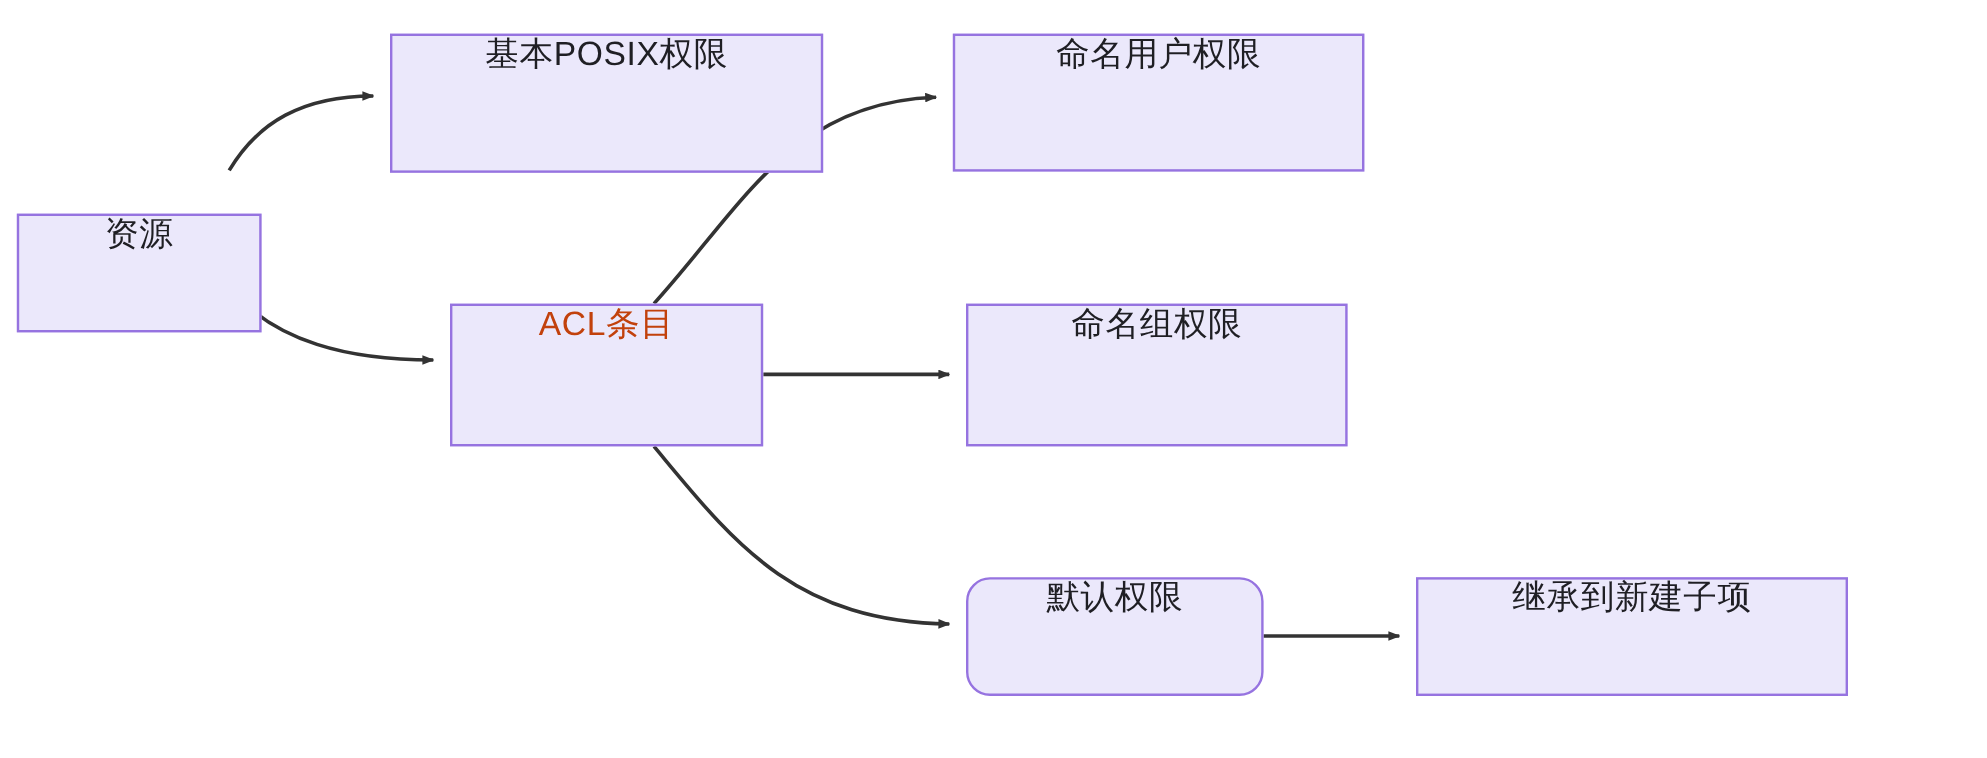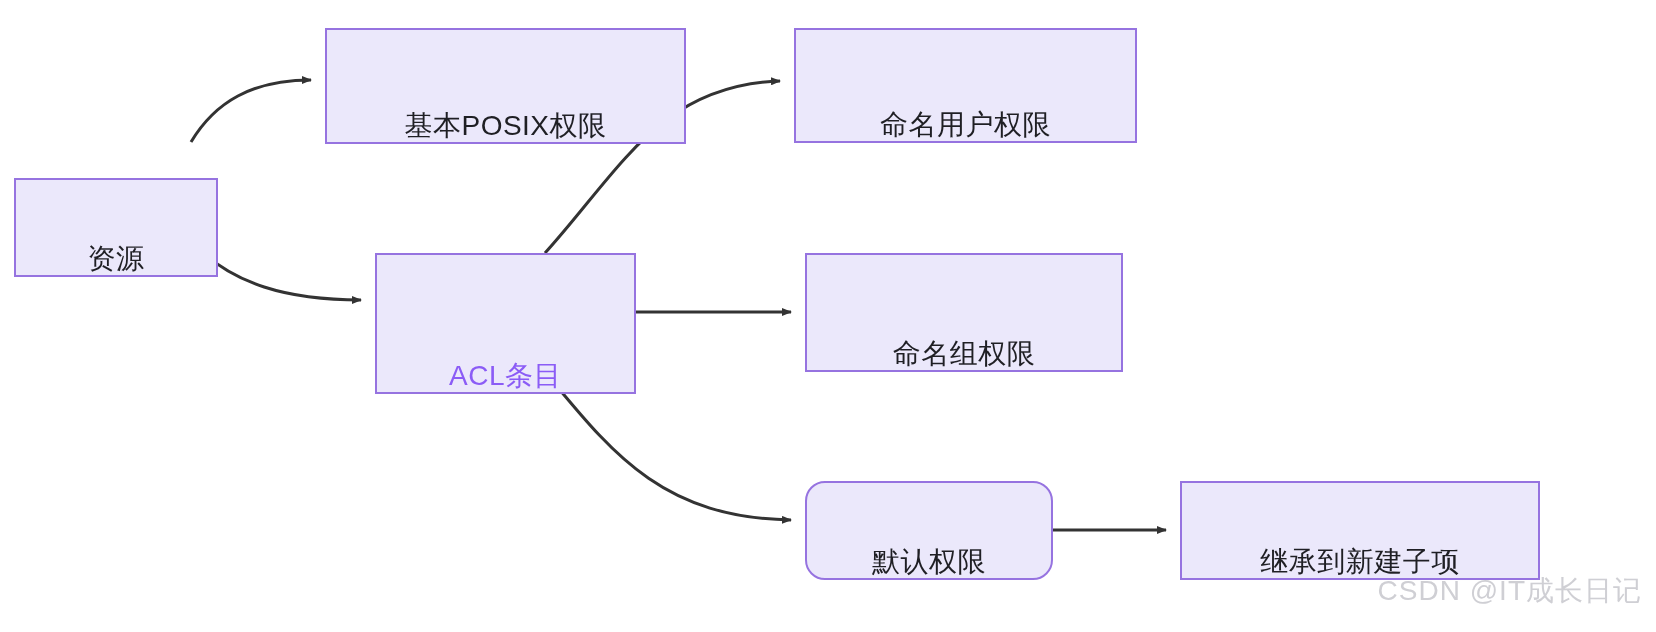--- a/index.html
+++ b/index.html
@@ -24,21 +24,21 @@
     width: 1656px;
     height: 632px;
     pointer-events: none;
   }
   .node {
     position: absolute;
     box-sizing: border-box;
     background: #ebe8fb;
     border: 2px solid #9673e0;
     display: flex;
-    align-items: flex-end;
+    align-items: flex-start;
     justify-content: center;
     color: #1f1f24;
     font-size: 28px;
     letter-spacing: 0.5px;
     white-space: nowrap;
     z-index: 2;
   }
   .node-label {
     display: block;
     line-height: 1.1;
@@ -81,35 +81,34 @@
   </svg>
 
   <div class="node" id="node-resource" style="left: 14px; top: 142px; width: 204px; height: 99px; background: rgb(235, 232, 251); border-color: rgb(150, 115, 224); color: rgb(31, 31, 36); margin-top: 36px;">
     <span class="node-label">资源</span>
   </div>
 
   <div class="node" id="node-posix" style="left: 325px; top: 28px; width: 361px; height: 116px; background: rgb(235, 232, 251); border-color: rgb(150, 115, 224); color: rgb(31, 31, 36);">
     <span class="node-label">基本POSIX权限</span>
   </div>
 
-  <div class="node" id="node-acl" style="left: 375px; top: 253px; width: 261px; height: 141px; background: rgb(235, 232, 251); border-color: rgb(150, 115, 224); color: #8b5cf6;">
+  <div class="node" id="node-acl" style="left: 375px; top: 253px; width: 261px; height: 119px; background: rgb(235, 232, 251); border-color: rgb(150, 115, 224); color: #c2410c;">
     <span class="node-label">ACL条目</span>
   </div>
 
   <div class="node" id="node-nameduser" style="left: 794px; top: 28px; width: 343px; height: 115px; background: rgb(235, 232, 251); border-color: rgb(150, 115, 224); color: rgb(31, 31, 36);">
     <span class="node-label">命名用户权限</span>
   </div>
 
   <div class="node" id="node-namedgroup" style="left: 805px; top: 253px; width: 318px; height: 119px; background: rgb(235, 232, 251); border-color: rgb(150, 115, 224); color: rgb(31, 31, 36);">
     <span class="node-label">命名组权限</span>
   </div>
 
   <div class="node" id="node-defaultacl" style="left: 805px; top: 481px; width: 248px; height: 99px; background: rgb(235, 232, 251); border-color: rgb(150, 115, 224); color: rgb(31, 31, 36); border-radius: 20px;">
     <span class="node-label">默认权限</span>
   </div>
 
   <div class="node" id="node-inherit" style="left: 1180px; top: 481px; width: 360px; height: 99px; background: rgb(235, 232, 251); border-color: rgb(150, 115, 224); color: rgb(31, 31, 36);">
     <span class="node-label">继承到新建子项</span>
   </div>
 
-  <div id="watermark" style="color: rgb(207, 207, 212);">CSDN @IT成长日记</div>
 
 </div>
 
 </body></html>

